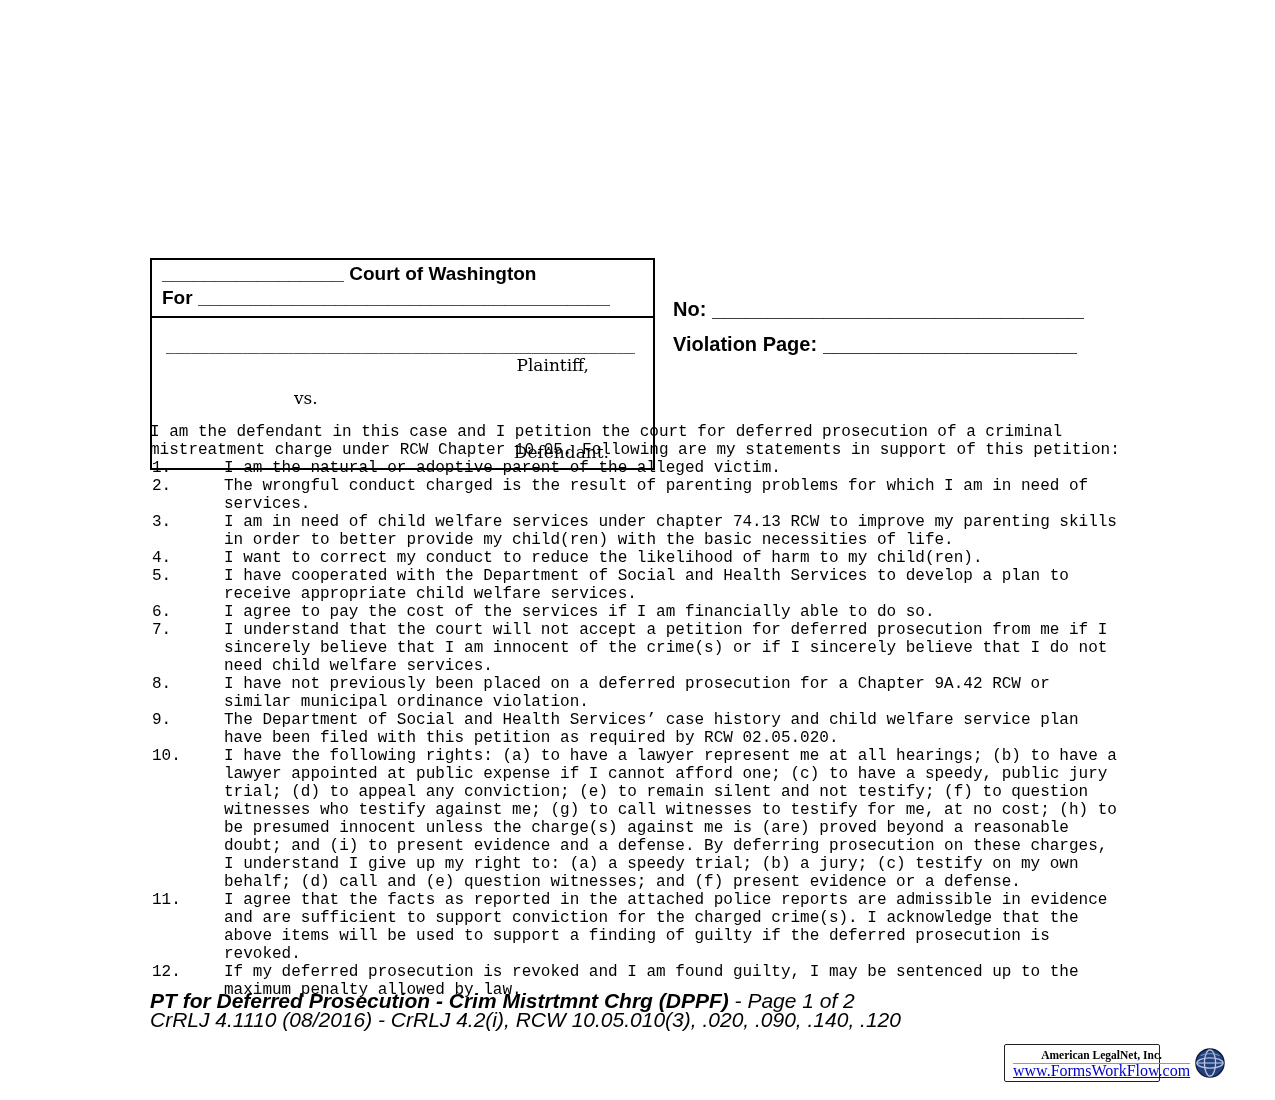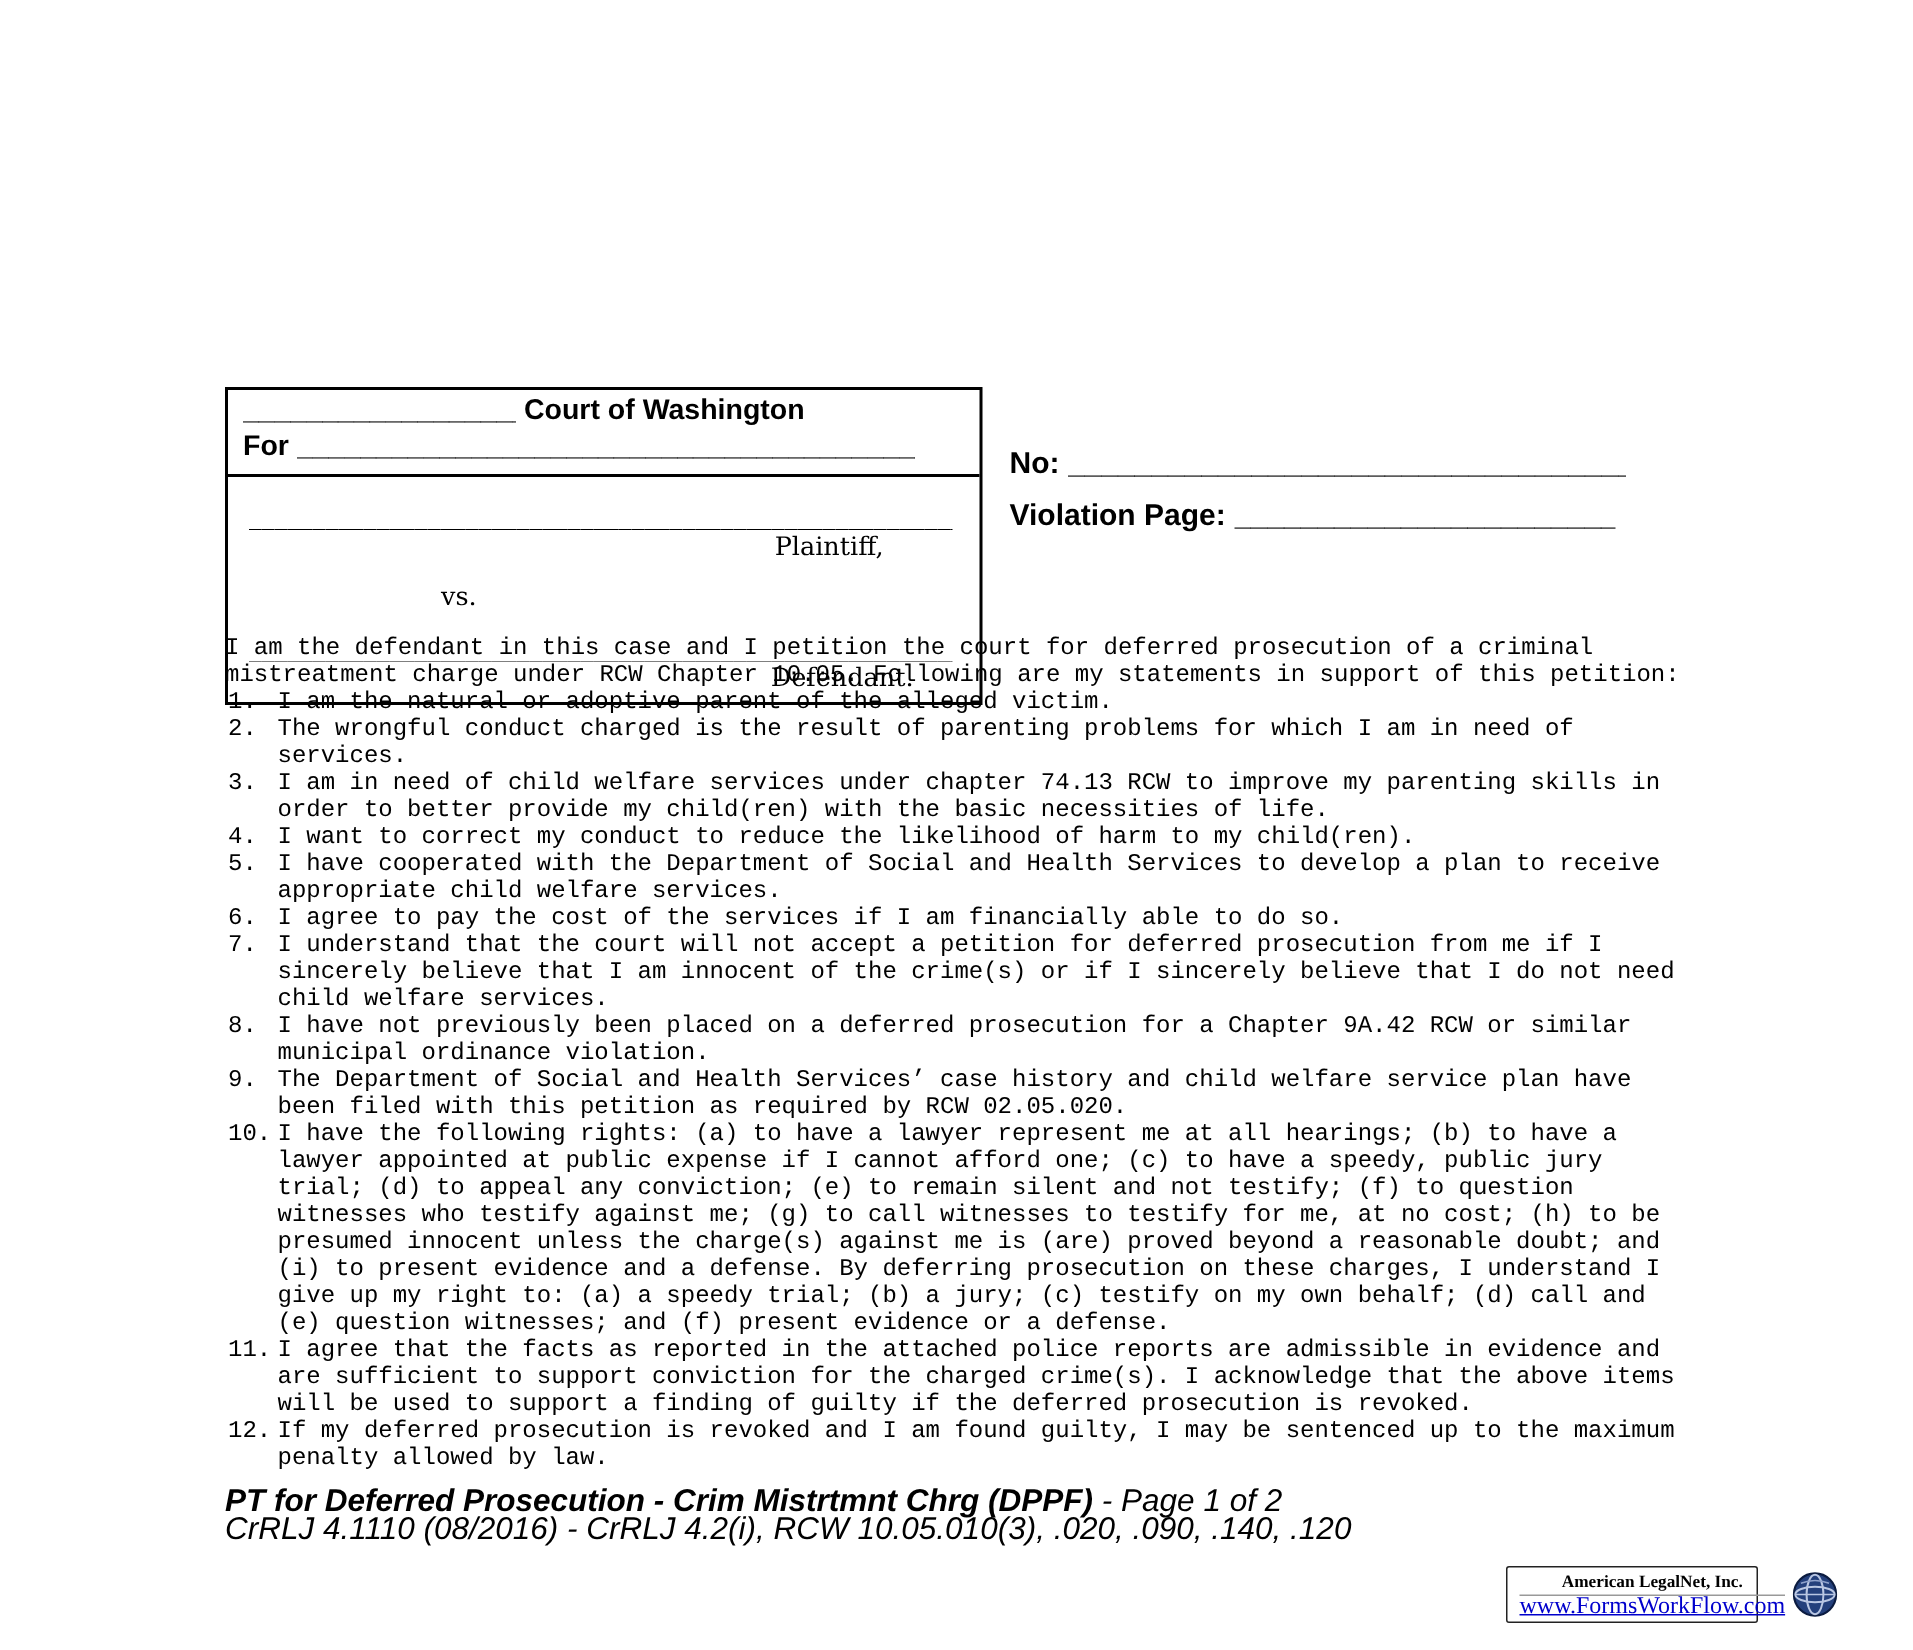--- a/index.html
+++ b/index.html
@@ -36,32 +36,32 @@
   .form-title { margin-top:12px; font-size:20px; line-height:25px; }
   .violation-row { margin-top:12px; font-size:20px; }
   .violation-blank { width:254px; }
 
   
   .docbody { position:absolute; left:150px; top:423px; width:975px; font-size:16px; line-height:18px;font-family:Liberation Mono, monospace; }
   .intro { margin:0; }
   .stmt-list { margin:0; }
   .item { display:flex; align-items:flex-start; }
   .item .num { flex:0 0 35px; width:35px; box-sizing:border-box; padding-left:2px; }
-  .item .txt { flex:1; }
+  .item .txt { flex:1;margin-left:39px; }
 
   
   .footer {
     position:absolute; left:150px; top:991px; width:900px;
     font-family:Liberation Sans, sans-serif; font-style:italic; font-size:21px; line-height:19px;
   }
   .footer .bold { font-weight:bold; }
 
   
   .legalnet {
-    position:absolute; left:1004px; top:1044px; width:168px; box-sizing:border-box;
+    position:absolute; left:1004px; top:1044px; width:156px; box-sizing:border-box;
     border:1.5px solid #222; border-radius:2px; background:#fff;
     display:flex; align-items:center; gap:5px; padding:3px 4px 3px 8px;
   }
   .legalnet-text { flex:1; text-align:center; font-family:"Liberation Serif", serif; }
   .legalnet-name { font-weight:bold; font-size:11.5px; line-height:13px; border-bottom:1px solid #999; padding-bottom:1px; }
   .legalnet-link { font-size:16px; line-height:13px; color:#0000cc; text-decoration:underline; cursor:pointer; display:block; }
   .globe { width:30px; height:30px; flex:0 0 30px; }
 </style>
 </head>
 <body>

